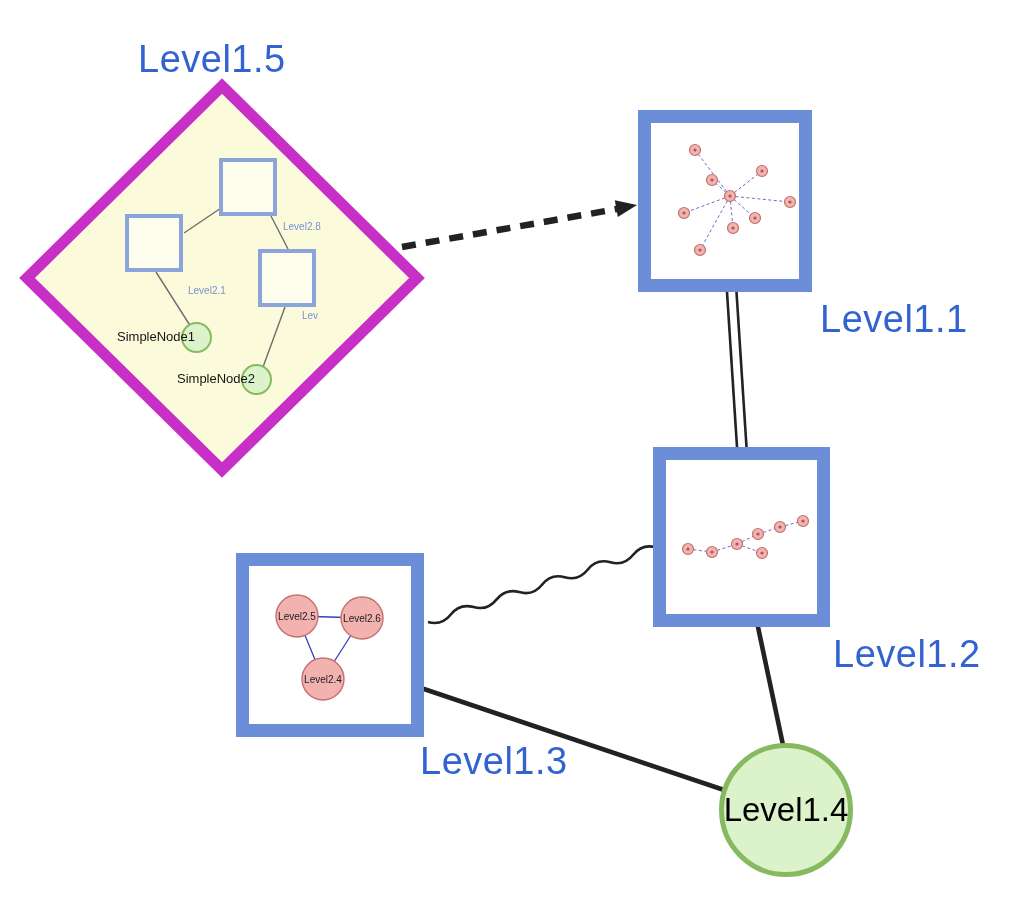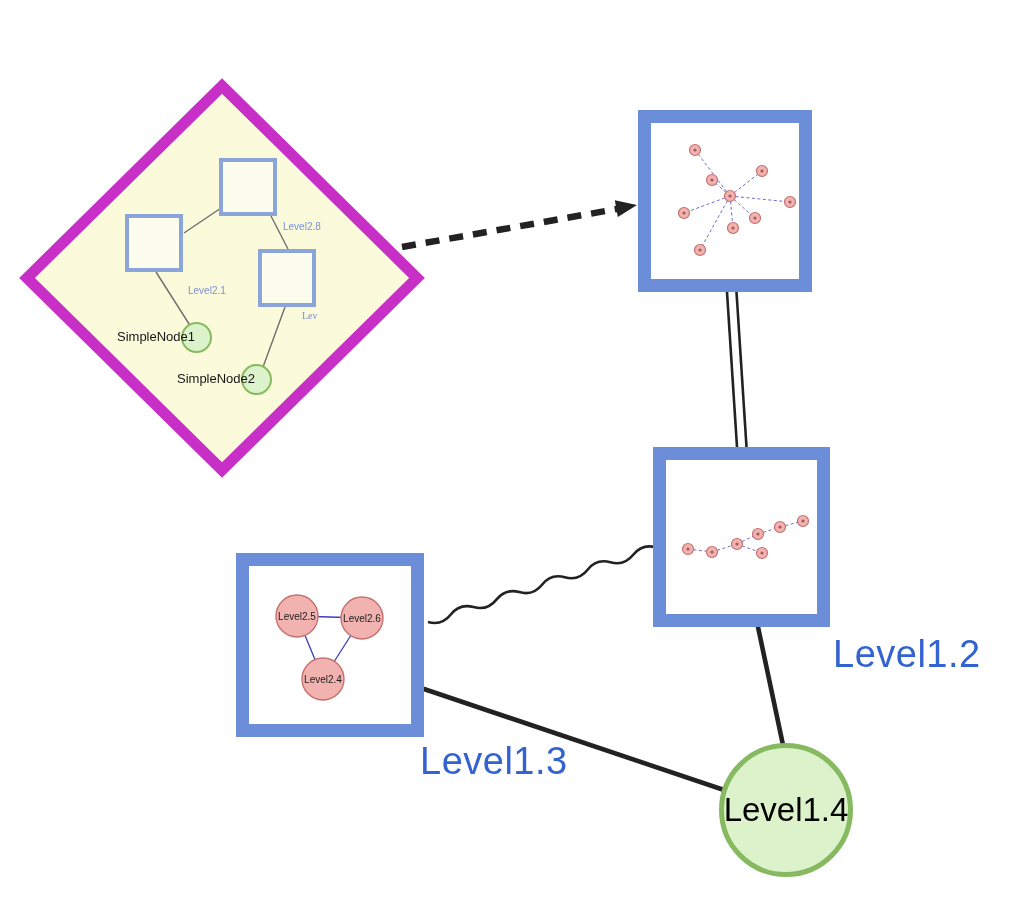--- a/index.html
+++ b/index.html
@@ -86,28 +86,29 @@
          Q 550.9,573.3 564.8,577.2
          Q 578.7,581.1 587.6,569.7
          Q 596.5,558.4 610.4,562.3
          Q 624.3,566.1 633.2,554.8
          Q 642.1,543.5 656.0,547.3"></path>
 
     <line class="main-edge thick" x1="424" y1="689" x2="727" y2="791"></line>
     <line class="main-edge thick" x1="758" y1="627" x2="783" y2="745"></line>
   </svg>
 
+  <div class="big-label" style="left:138px;top:38px;">Level1.5</div>
 
   <div class="inner-square" style="left:219px;top:158px;"></div>
   <div class="inner-square" style="left:125px;top:214px;"></div>
   <div class="inner-square" style="left:258px;top:249px;"></div>
 
   <span class="blue-small-label" style="left:283px;top:221px;">Level2.8</span>
   <span class="blue-small-label" style="left:188px;top:277px;margin-top:8px;">Level2.1</span>
-  <span class="blue-small-label" style="left:302px;top:310px;font-family:Liberation Serif, serif;">Lev</span>
+  <span class="blue-small-label" style="left:302px;top:310px;">Lev</span>
 
   <div class="green-circle" style="left:181px;top:322px;"></div>
   <div class="green-circle" style="left:241px;top:364px;"></div>
 
   <span class="small-label" style="left:117px;top:329px;width:160px;">SimpleNode1</span>
   <span class="small-label" style="left:177px;top:371px;width:160px;">SimpleNode2</span>
 
   <div class="group-box" style="left:638px;top:110px;width:174px;height:182px;">
     <svg class="mini-svg" width="148" height="156" viewBox="0 0 148 156">
       <g>
@@ -135,20 +136,21 @@
           <circle class="pink-dot" cx="82" cy="105" r="1.6"></circle>
         <circle class="pink-node" cx="49" cy="127" r="5.5"></circle>
           <circle class="pink-dot" cx="49" cy="127" r="1.6"></circle>
         <circle class="pink-node" cx="33" cy="90" r="5.5"></circle>
           <circle class="pink-dot" cx="33" cy="90" r="1.6"></circle>
         <circle class="pink-node" cx="61" cy="57" r="5.5"></circle>
           <circle class="pink-dot" cx="61" cy="57" r="1.6"></circle>
       </g>
     </svg>
   </div>
+  <div class="big-label" style="left:820px;top:298px;">Level1.1</div>
 
   <div class="group-box" style="left:653px;top:447px;width:177px;height:180px;">
     <svg class="mini-svg" width="151" height="154" viewBox="0 0 151 154">
       <g>
         <line class="mini-edge" x1="22" y1="89" x2="46" y2="92"></line>
         <line class="mini-edge" x1="46" y1="92" x2="71" y2="84"></line>
         <line class="mini-edge" x1="71" y1="84" x2="92" y2="74"></line>
         <line class="mini-edge" x1="92" y1="74" x2="114" y2="67"></line>
         <line class="mini-edge" x1="114" y1="67" x2="137" y2="61"></line>
         <line class="mini-edge" x1="71" y1="84" x2="96" y2="93"></line>

